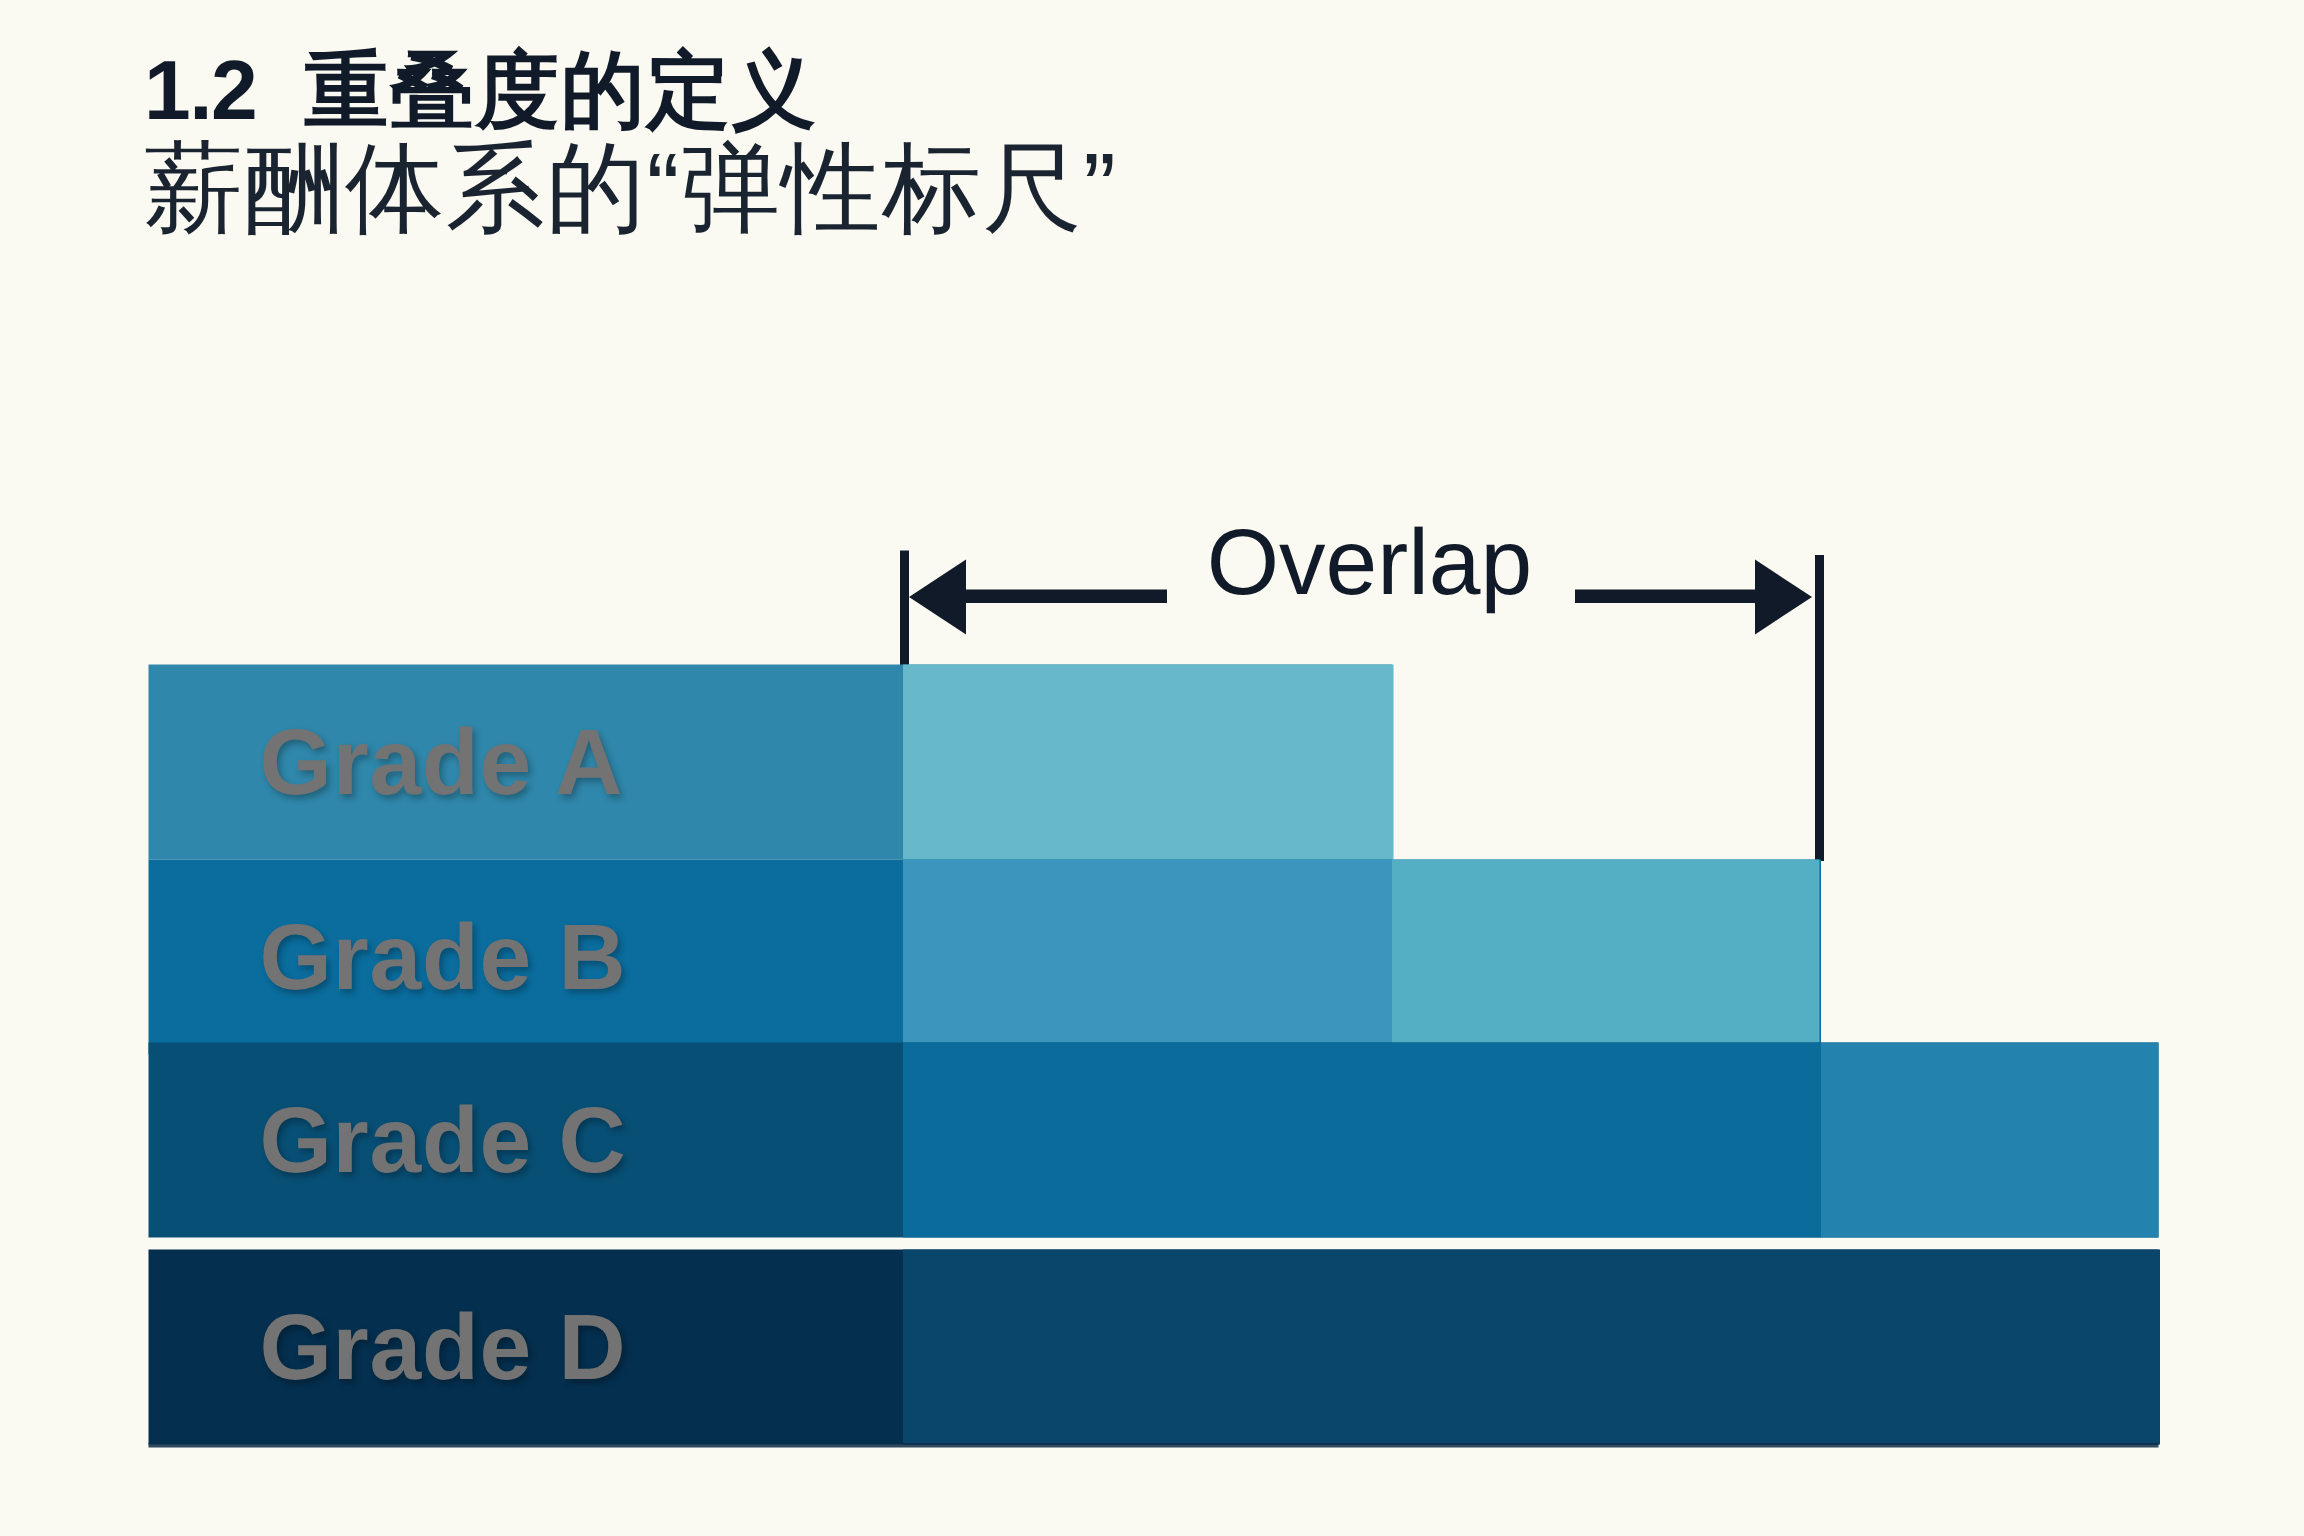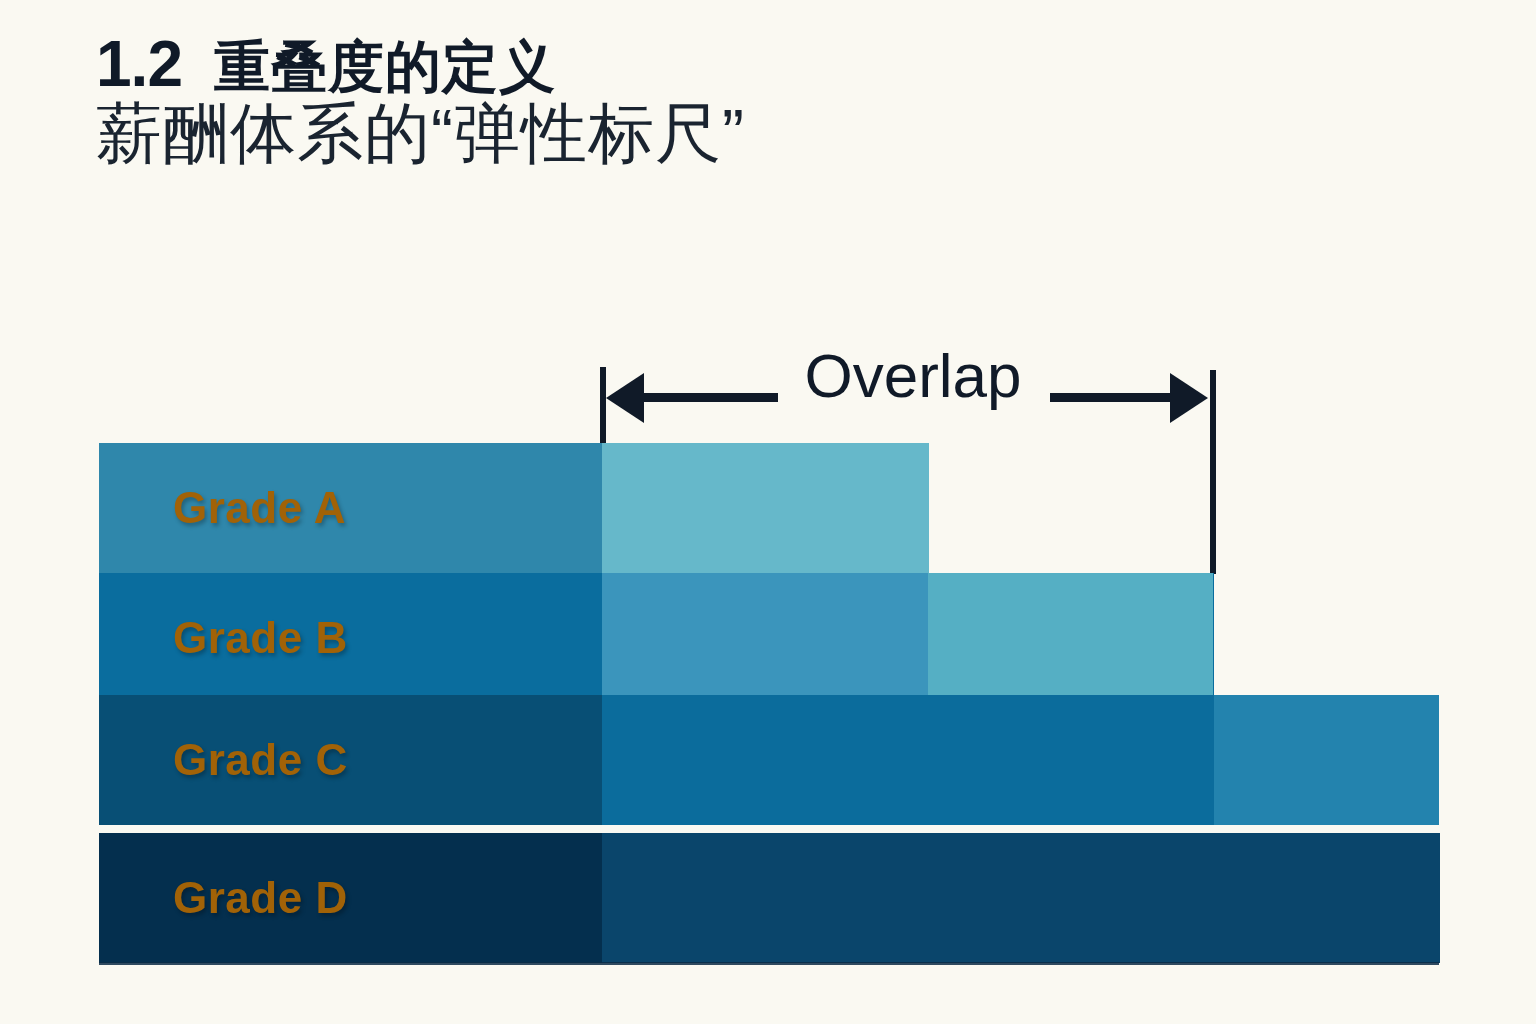--- a/index.html
+++ b/index.html
@@ -27,21 +27,21 @@
     left: 96px;
     top: 32px;
     width: 1000px;
   }
   #title-row {
     display: flex;
     align-items: baseline;
     white-space: nowrap;
   }
   .title-number {
-    font-size: 64px;
+    font-size: 56px;
     font-weight: 700;
     color: #101a28;
     letter-spacing: -1px;
     line-height: 1.0;
   }
   .title-text {
     font-size: 56px;
     font-weight: 700;
     color: #101a28;
     line-height: 1.0;
@@ -133,23 +133,23 @@
     top: 0;
     height: 130px;
   }
   .bar-label {
     position: absolute;
     left: 74px;
     top: 0;
     height: 130px;
     display: flex;
     align-items: center;
-    font-size: 44px;
+    font-size: 62px;
     font-weight: 700;
-    color: #a16207;
+    color: #737373;
     text-shadow: 2px 3px 4px rgba(0,0,0,0.28);
     letter-spacing: 0.5px;
     z-index: 3;
   }
   #bottom-rule {
     position: absolute;
     left: 99px;
     top: 962px;
     width: 1340px;
     height: 3px;

